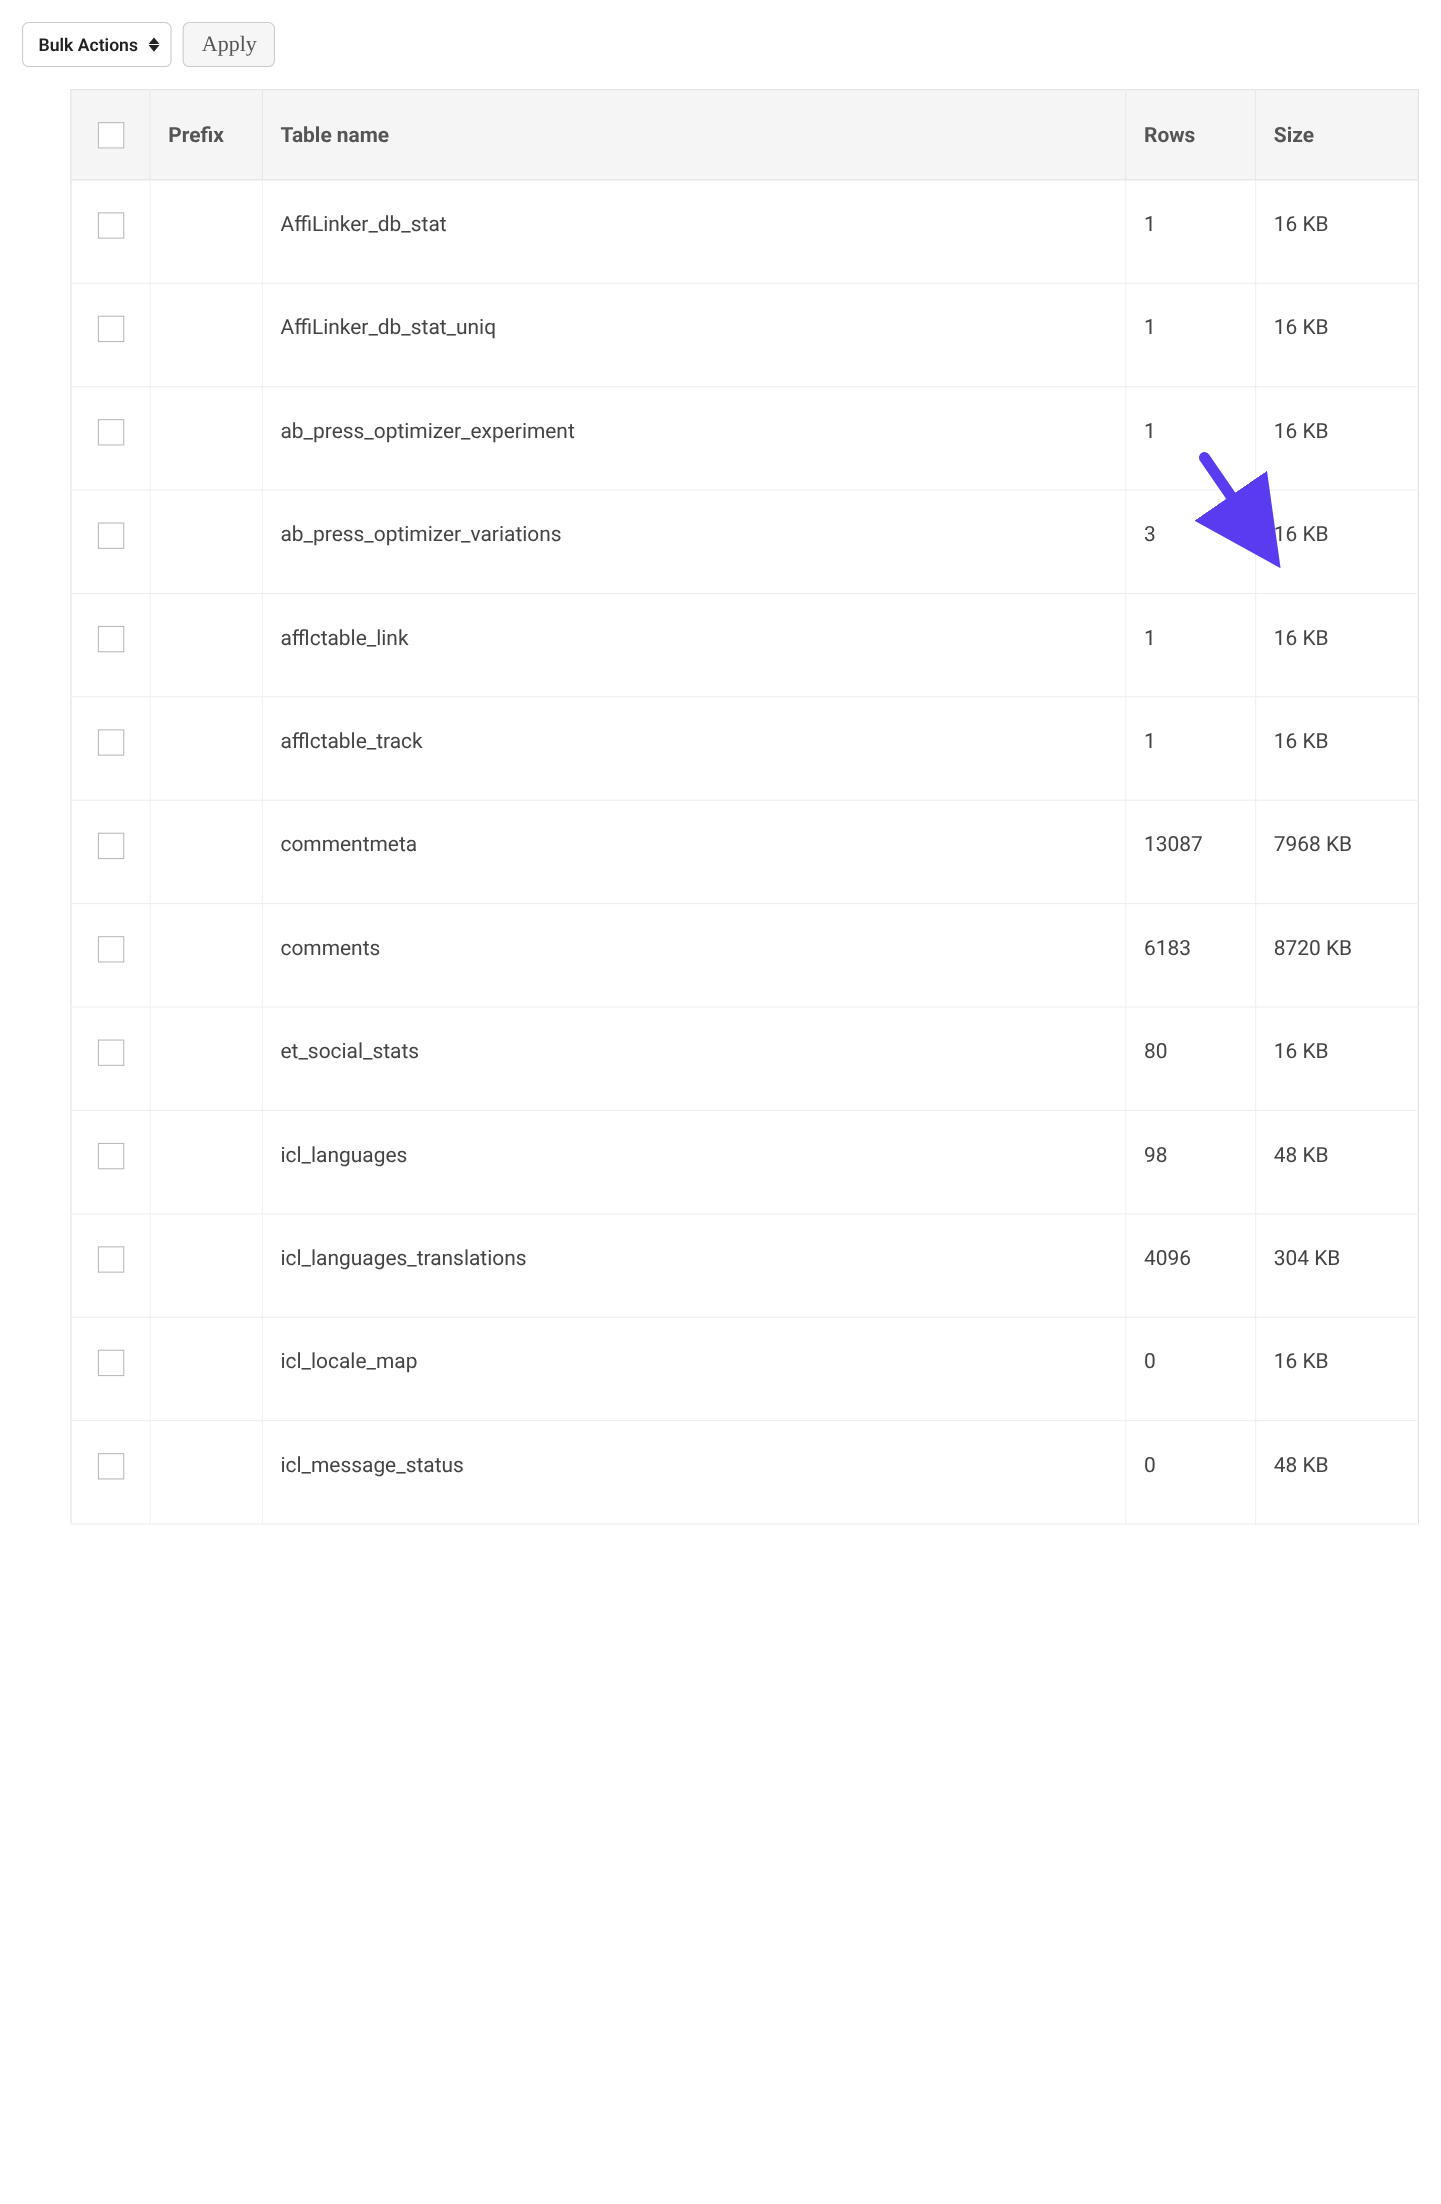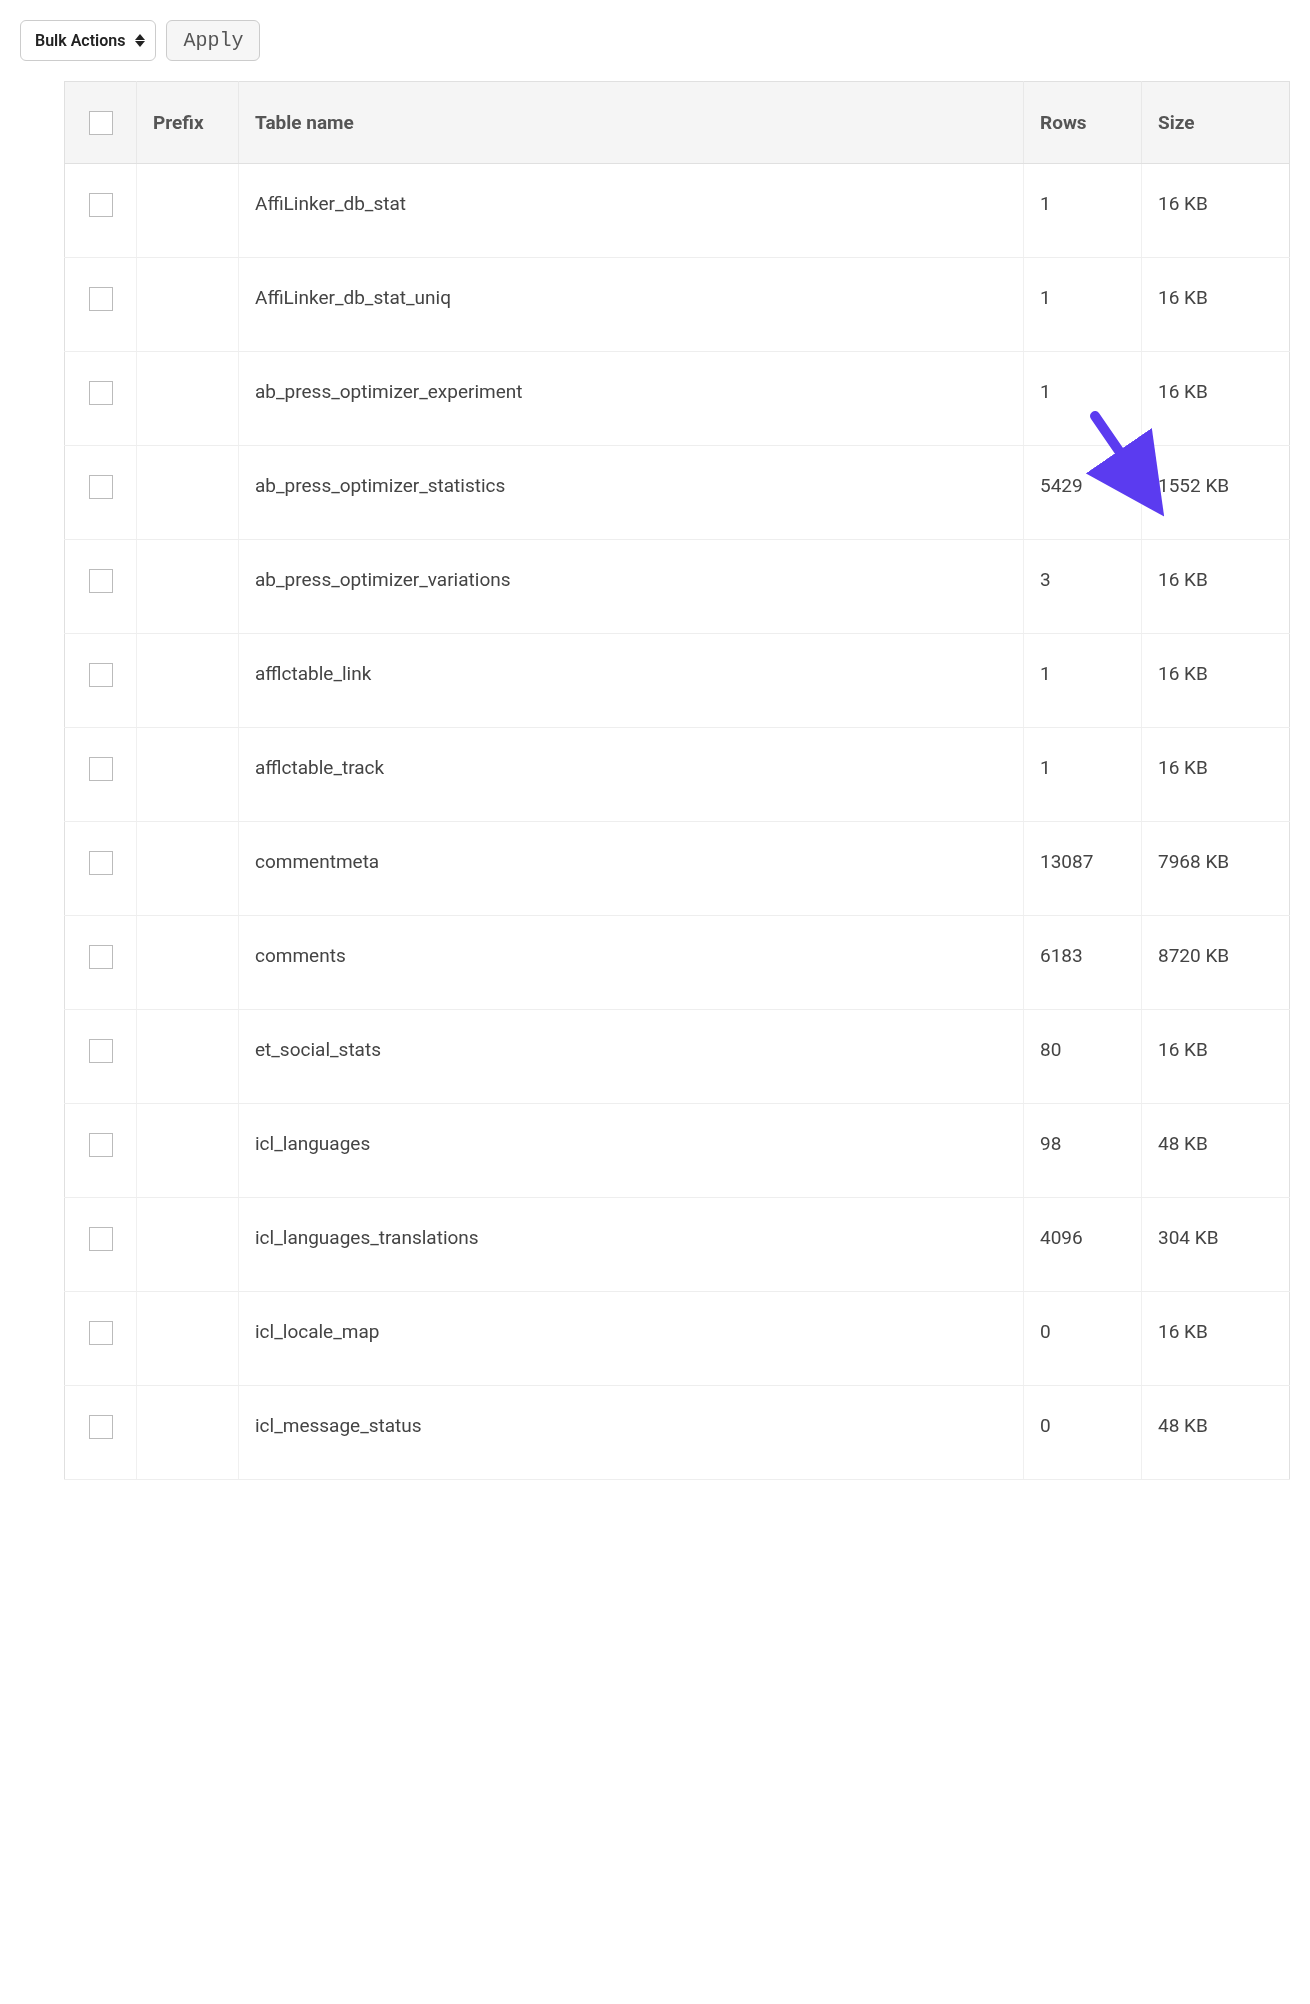--- a/index.html
+++ b/index.html
@@ -54,21 +54,21 @@
       border-top: 6px solid #222;
     }
     .apply-btn {
       background: #f6f6f6;
       border: 1px solid #cccccc;
       border-radius: 6px;
       padding: 8px 16px;
       font-size: 20px;
       color: #555;
       cursor: pointer;
-      font-family: Liberation Mono, monospace;
+      font-family: Liberation Serif, serif;
     }
     table {
       width: 100%;
       border-collapse: collapse;
       border: 1px solid #e0e0e0;
       table-layout: fixed;
     }
     thead th {
       background: #f5f5f5;
       text-align: left;
@@ -160,27 +160,20 @@
         <tr>
           <td class="cell-check"><input type="checkbox" class="cb" style=""></td>
           <td></td>
           <td>ab_press_optimizer_experiment</td>
           <td>1</td>
           <td>16 KB</td>
         </tr>
         <tr>
           <td class="cell-check"><input type="checkbox" class="cb" style=""></td>
           <td></td>
-          <td>ab_press_optimizer_statistics</td>
-          <td>5429</td>
-          <td>1552 KB</td>
-        </tr>
-        <tr>
-          <td class="cell-check"><input type="checkbox" class="cb" style=""></td>
-          <td></td>
           <td>ab_press_optimizer_variations</td>
           <td>3</td>
           <td>16 KB</td>
         </tr>
         <tr>
           <td class="cell-check"><input type="checkbox" class="cb" style=""></td>
           <td></td>
           <td>afflctable_link</td>
           <td>1</td>
           <td>16 KB</td>

